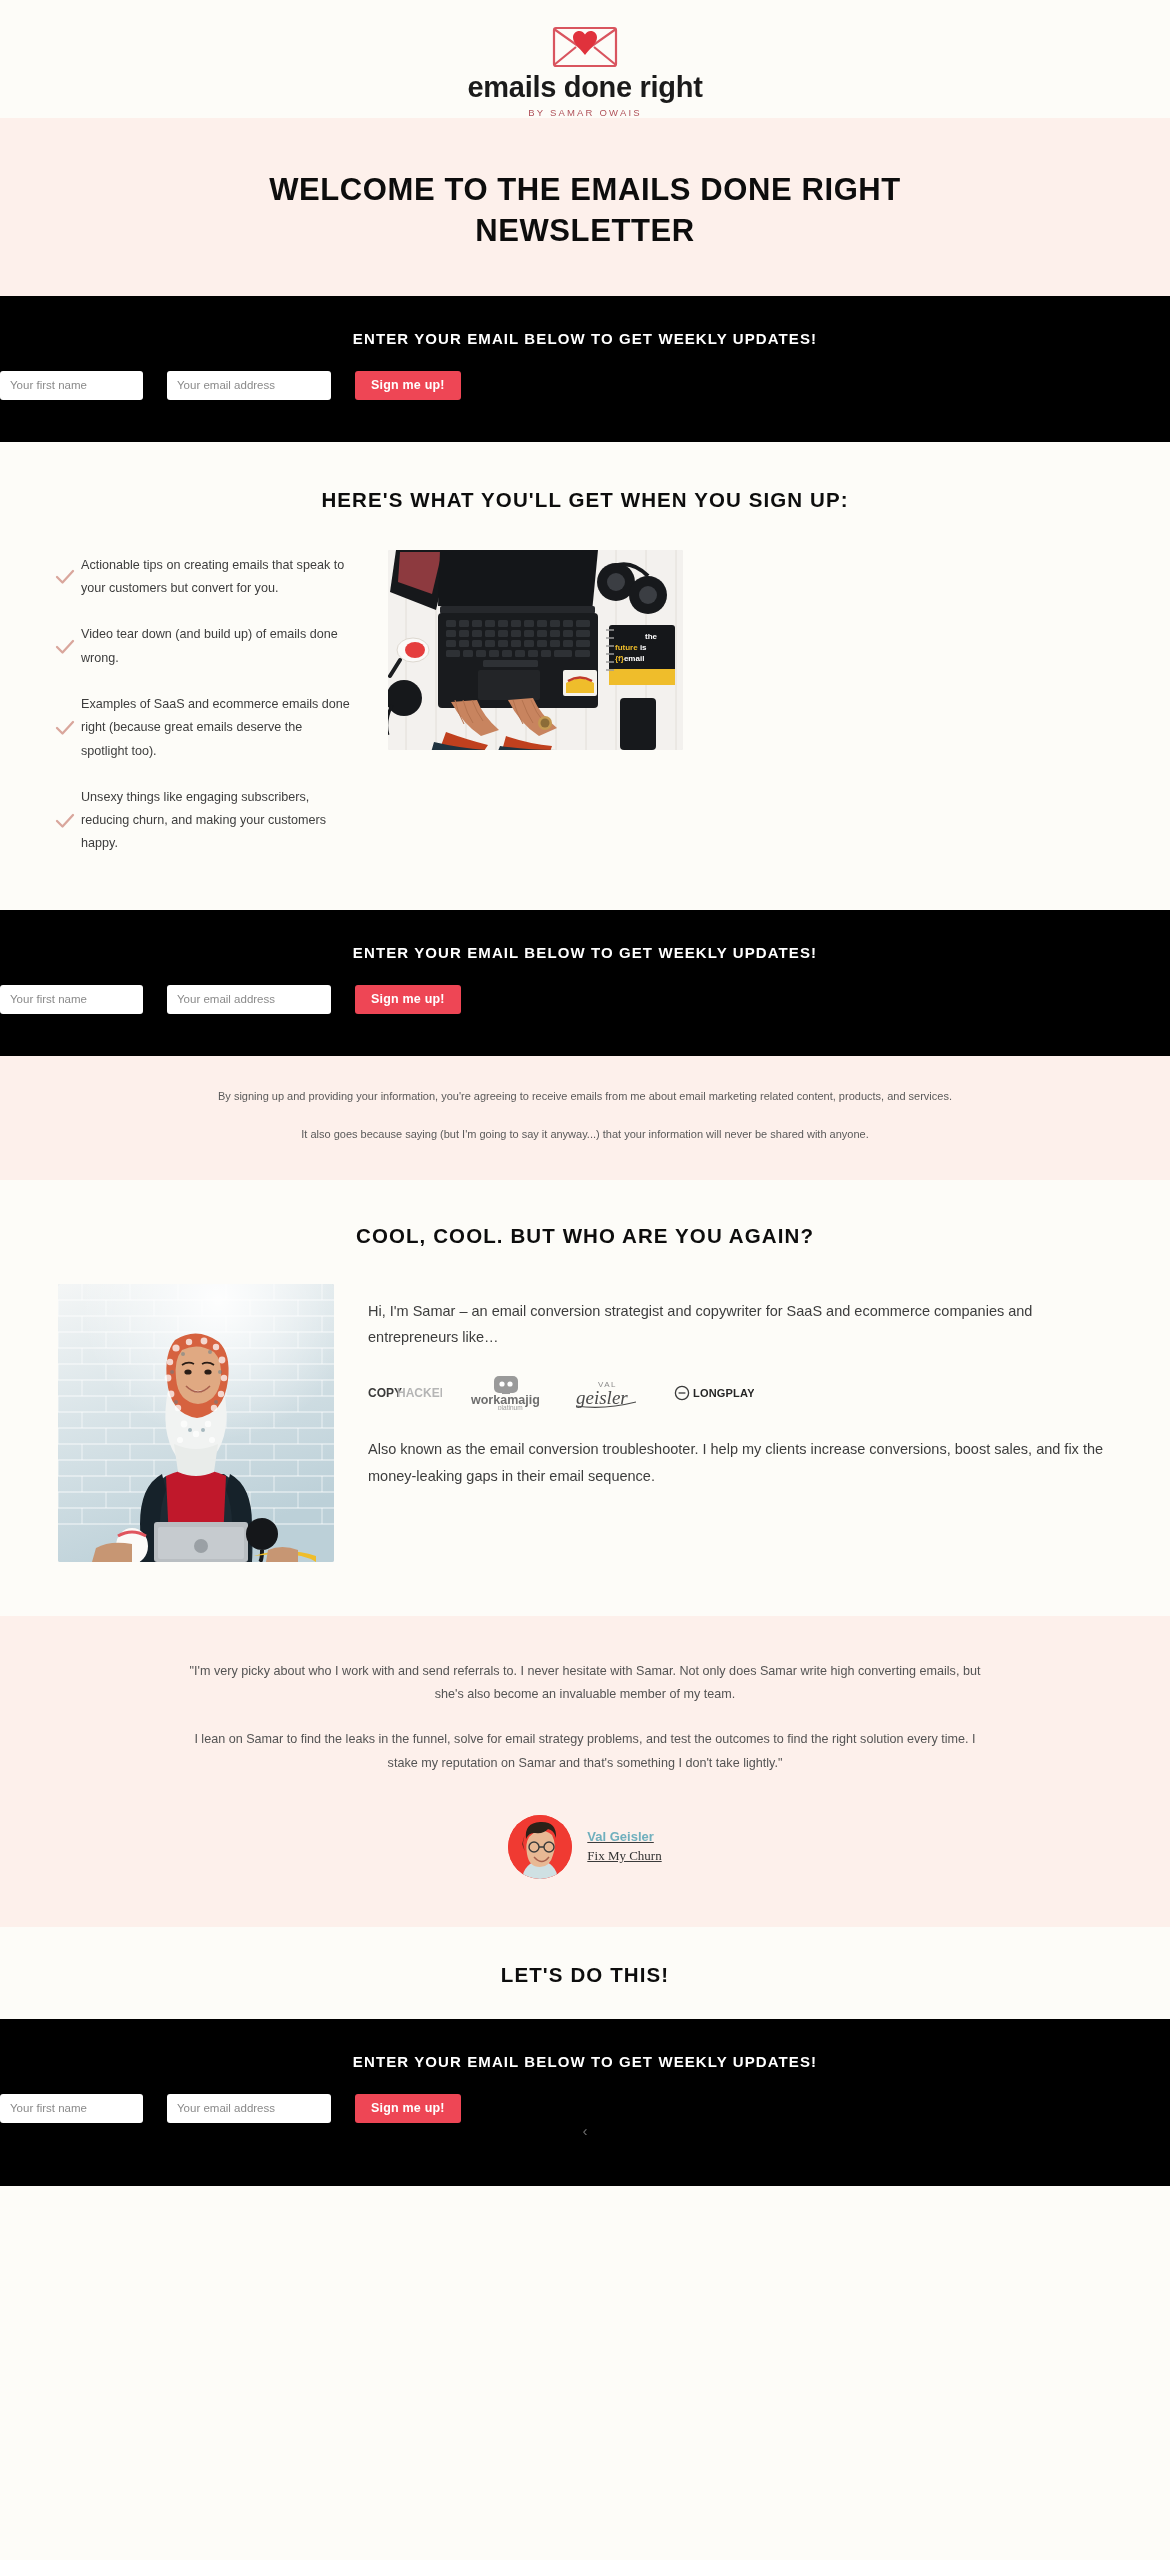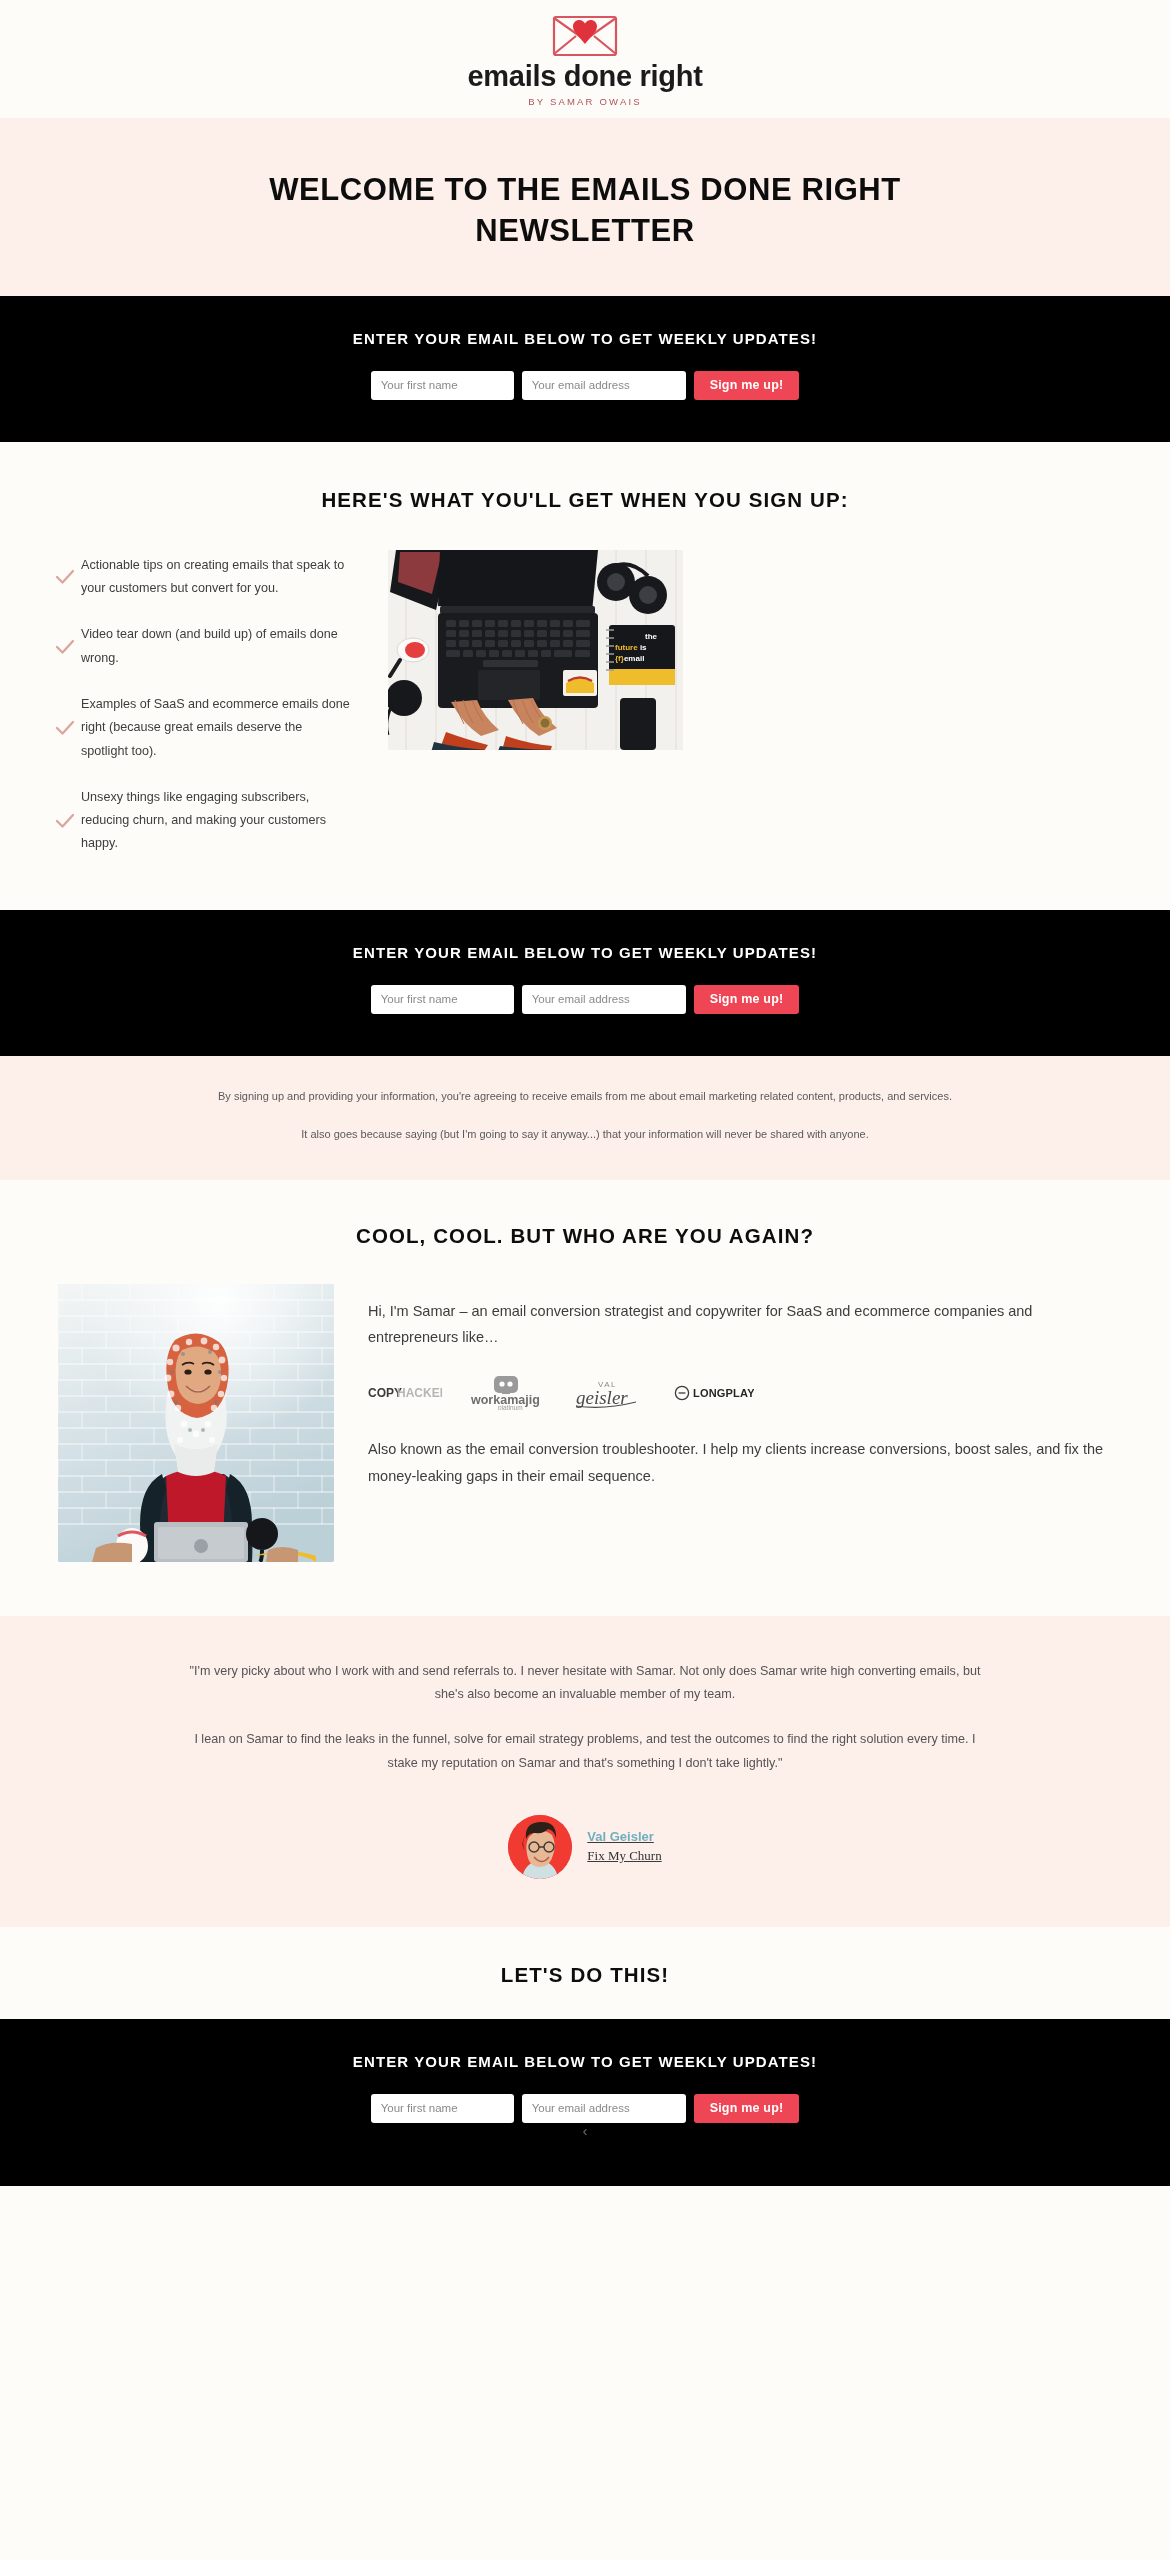--- a/index.html
+++ b/index.html
@@ -12,21 +12,21 @@
   }
   .page { width:1170px; margin:0 auto; }
 
   
   .logo-bar {
     background:#FDFCF8;
     height:118px;
     display:flex;
     flex-direction:column;
     align-items:center;
-    justify-content:center;
+    justify-content:flex-end;
   }
   .logo-mark { width:74px; height:50px; display:block; }
   .logo-word {
     font-size:29px; font-weight:700; letter-spacing:-0.3px;
     color:#1b1b1b; margin-top:1px; line-height:1;
   }
   .logo-sub {
     font-size:9.5px; letter-spacing:2.2px; color:#b0525a;
     margin-top:5px; font-weight:400;
   }
@@ -43,22 +43,22 @@
     font-size:15.5px; line-height:2.0; color:#565656; font-weight:400;
   }
 
   
   .optin { background:#000; padding:34px 0 42px; text-align:center; }
   .optin h3 {
     color:#fff; font-size:15px; font-weight:700;
     letter-spacing:1.1px; text-transform:uppercase;
   }
   .form-row {
-    margin-top:24px; display:flex; justify-content:center;
-    align-items:stretch; gap:8px;
+    margin-top:24px; display:flex; justify-content:flex-start;
+    align-items:stretch; gap:24px;
   }
   .form-row input {
     width:143px; height:29px; border:none; border-radius:3px;
     padding:0 10px; font-size:11.5px; color:#6b6b6b;
     font-family:"Liberation Sans", sans-serif; background:#fff;
   }
   .form-row input::placeholder { color:#8a8a8a; }
   .form-row input.email { width:164px; }
   .form-row button {
     height:29px; padding:0 16px; border:none; border-radius:3px;

